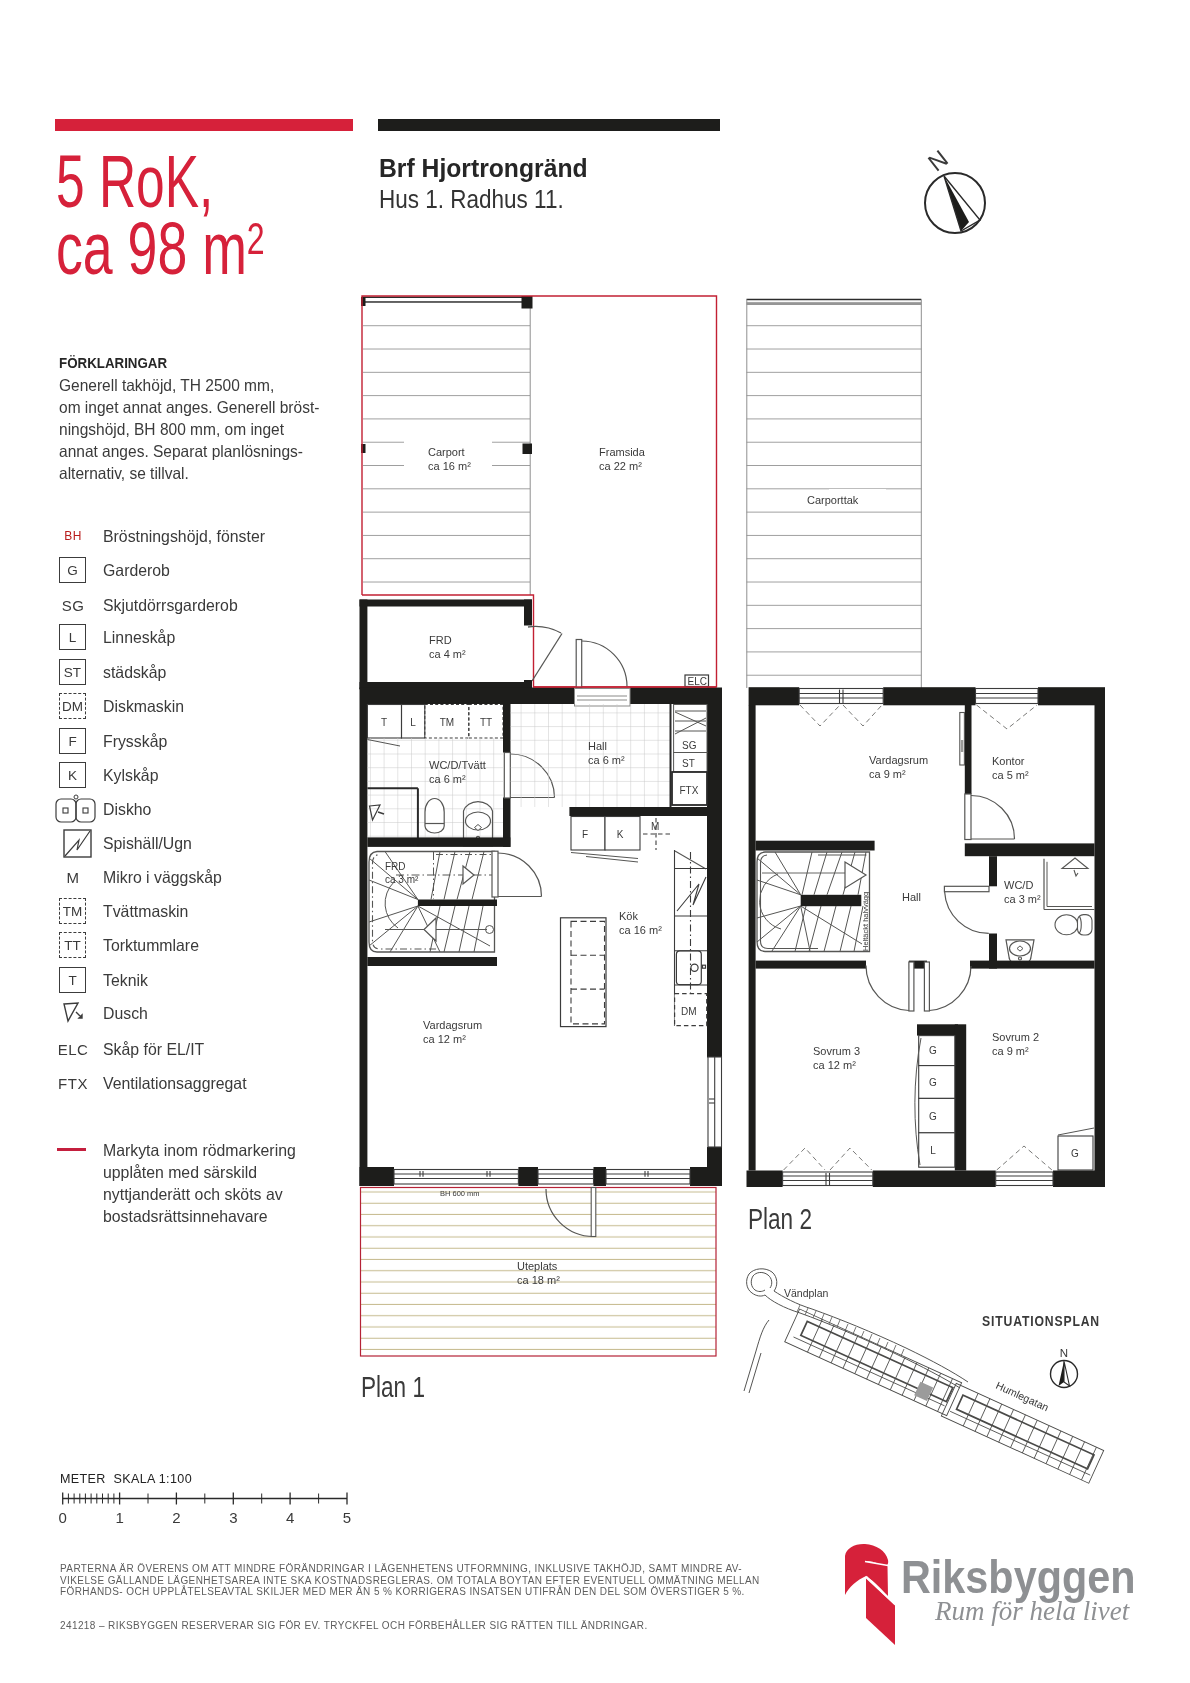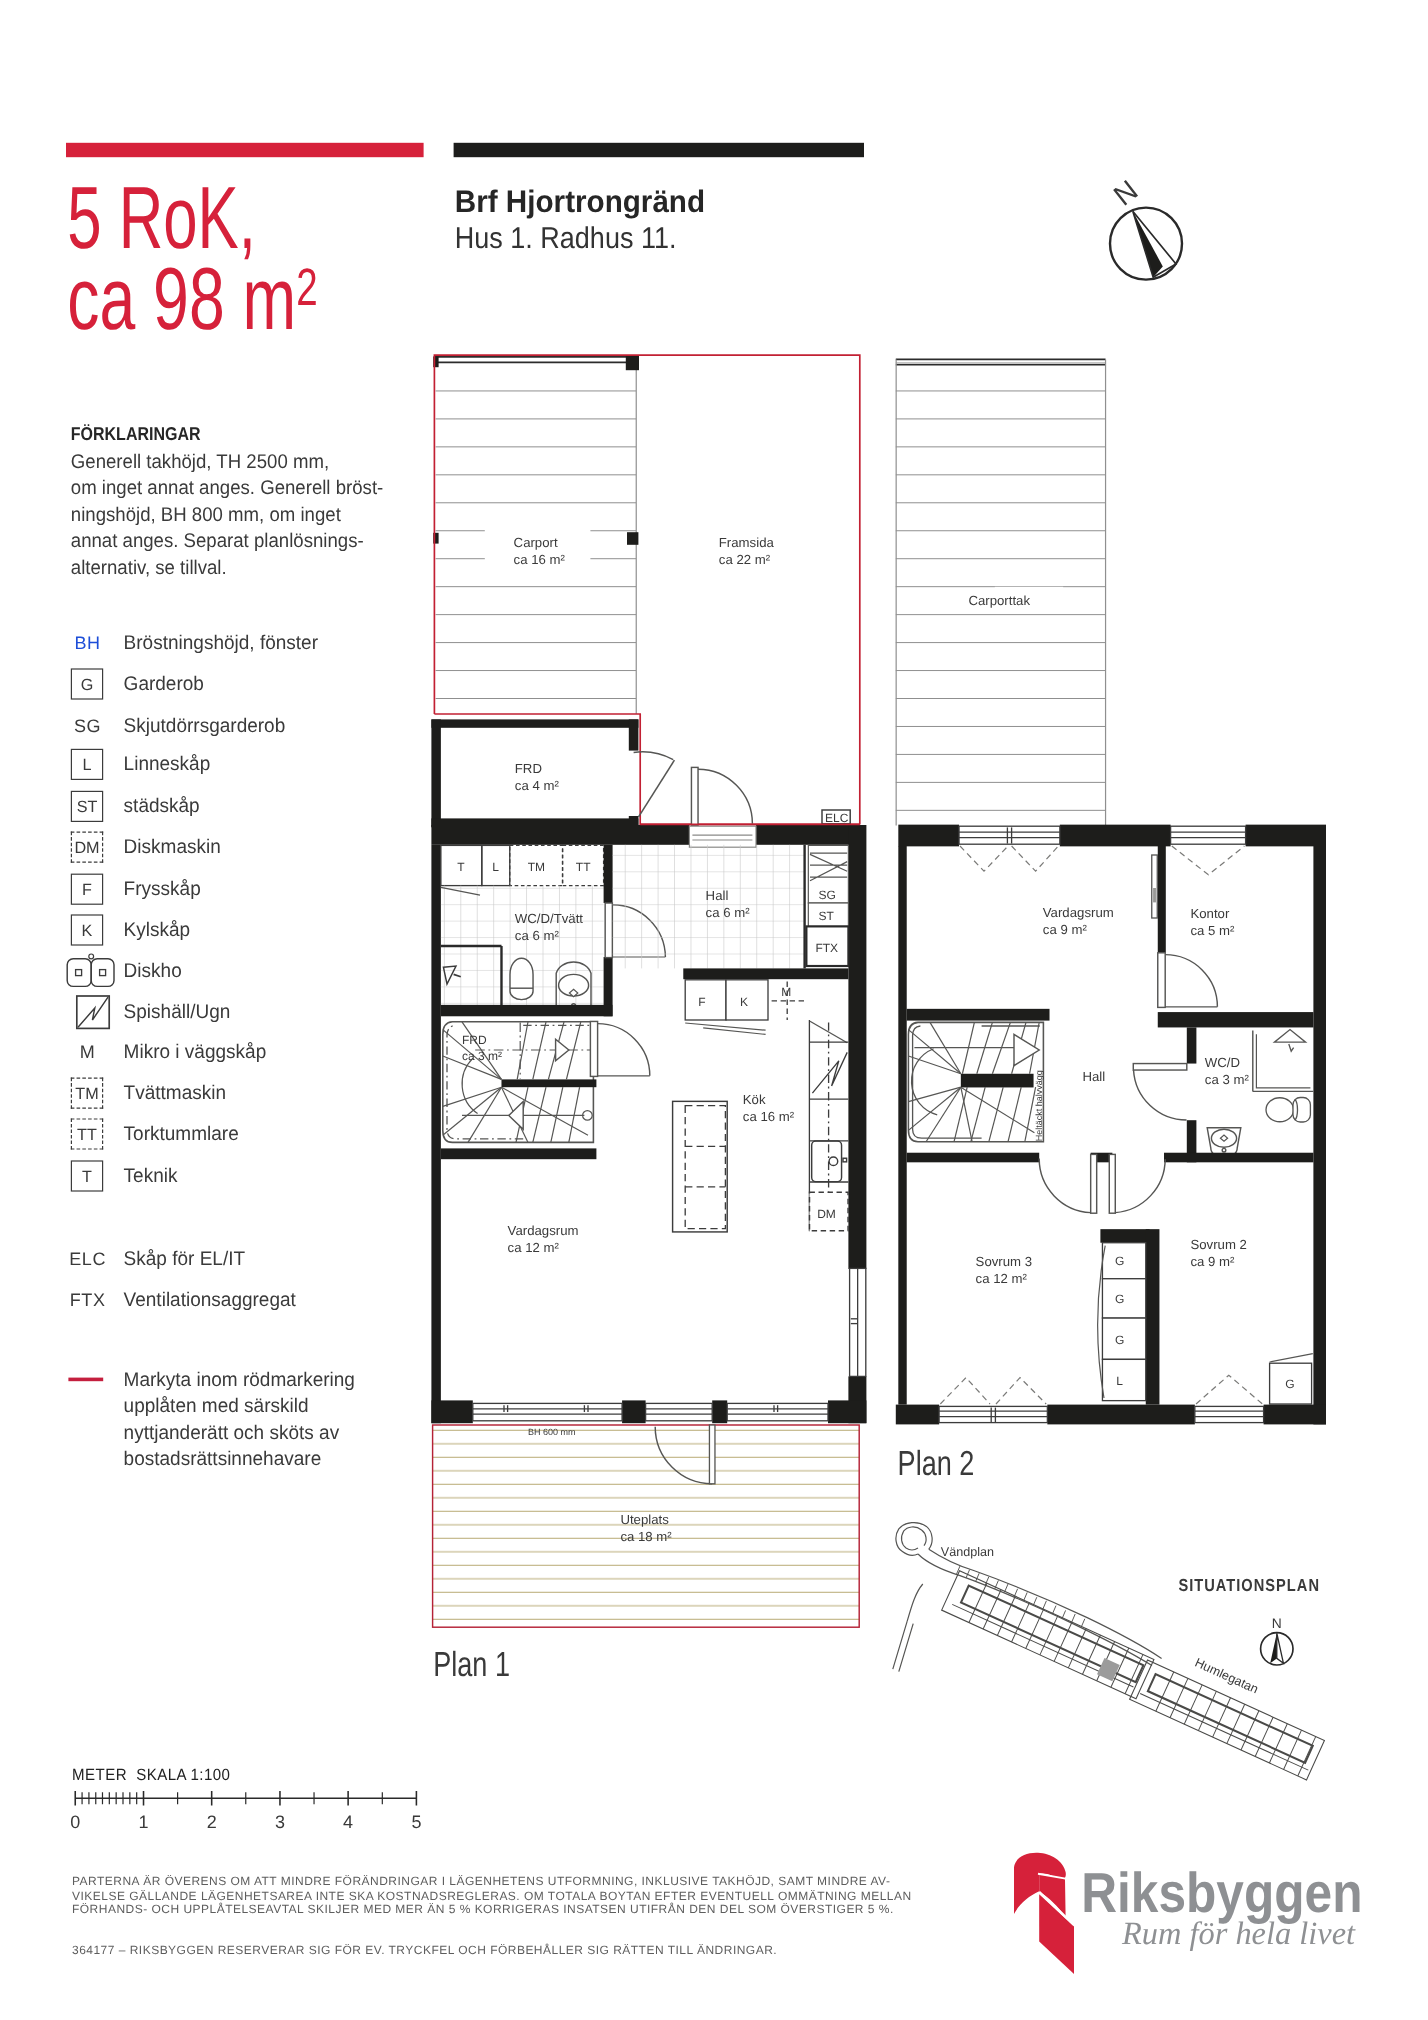--- a/index.html
+++ b/index.html
@@ -19,21 +19,21 @@
 <svg class="a" style="left:905px;top:140px" width="110" height="110" viewBox="905 140 110 110">
 <circle cx="955" cy="203" r="30" fill="none" stroke="#2a2a2a" stroke-width="2"></circle>
 <polygon points="944,176 961,231 969,222" fill="#1d1d1b"></polygon>
 <polygon points="944,176 980,220 961,231" fill="none" stroke="#2a2a2a" stroke-width="1.4"></polygon>
 <text x="932" y="174" font-size="24" fill="#1d1d1b" transform="rotate(-38 932 167)">N</text>
 </svg>
 <div class="a cond" style="left:59px;top:354px;font-size:15.5px;font-weight:bold;color:#262626;transform:scaleX(0.86)">FÖRKLARINGAR</div>
 <div class="a cond" style="left:59px;top:374px;font-size:16.5px;line-height:22px;color:#3a3a3a;transform:scaleX(0.94);white-space:nowrap">Generell takhöjd, TH 2500 mm,<br>om inget annat anges. Generell bröst-<br>ningshöjd, BH 800 mm, om inget<br>annat anges. Separat planlösnings-<br>alternativ, se tillval.</div>
 
 <div class="a" style="left:50px;top:519px;width:300px;height:34px">
-<div style="position:absolute;left:0;top:0;width:46px;height:34px;display:flex;align-items:center;justify-content:center;font-size:15px;color:#1d4ed8;letter-spacing:0.5px">BH</div>
+<div style="position:absolute;left:0;top:0;width:46px;height:34px;display:flex;align-items:center;justify-content:center;font-size:12px;color:#b91c1c;letter-spacing:0.5px">BH</div>
 <div style="position:absolute;left:53px;top:8px;font-size:16.5px;color:#3a3a3a;transform:scaleX(0.96);transform-origin:0 0;white-space:nowrap">Bröstningshöjd, fönster</div>
 </div>
 
 <div class="a" style="left:50px;top:553px;width:300px;height:34px">
 <div style="position:absolute;left:9px;top:4px;width:25px;height:24px;border:1.6px solid #3c3c3c;display:flex;align-items:center;justify-content:center;font-size:13.5px;color:#3a3a3a">G</div>
 <div style="position:absolute;left:53px;top:8px;font-size:16.5px;color:#3a3a3a;transform:scaleX(0.96);transform-origin:0 0;white-space:nowrap">Garderob</div>
 </div>
 
 <div class="a" style="left:50px;top:588px;width:300px;height:34px">
 <div style="position:absolute;left:0;top:0;width:46px;height:34px;display:flex;align-items:center;justify-content:center;font-size:15px;color:#3a3a3a;letter-spacing:0.5px">SG</div>
@@ -97,20 +97,27 @@
 <div class="a" style="left:50px;top:928px;width:300px;height:34px">
 <div style="position:absolute;left:9px;top:4px;width:25px;height:24px;border:1.6px dashed #3c3c3c;display:flex;align-items:center;justify-content:center;font-size:13.5px;color:#3a3a3a">TT</div>
 <div style="position:absolute;left:53px;top:8px;font-size:16.5px;color:#3a3a3a;transform:scaleX(0.96);transform-origin:0 0;white-space:nowrap">Torktummlare</div>
 </div>
 
 <div class="a" style="left:50px;top:963px;width:300px;height:34px">
 <div style="position:absolute;left:9px;top:4px;width:25px;height:24px;border:1.6px solid #3c3c3c;display:flex;align-items:center;justify-content:center;font-size:13.5px;color:#3a3a3a">T</div>
 <div style="position:absolute;left:53px;top:8px;font-size:16.5px;color:#3a3a3a;transform:scaleX(0.96);transform-origin:0 0;white-space:nowrap">Teknik</div>
 </div>
 
+<div class="a" style="left:50px;top:996px;width:300px;height:34px">
+<svg style="position:absolute;left:13px;top:6px" width="30" height="24" viewBox="0 0 30 24">
+<polygon points="1,2 15,1 5,19" fill="none" stroke="#3c3c3c" stroke-width="1.4"></polygon>
+<path d="M13,10 l6,6 M16,16 l3,0 l0,-3 z" stroke="#3c3c3c" stroke-width="1.4" fill="#3c3c3c"></path>
+</svg>
+<div style="position:absolute;left:53px;top:8px;font-size:16.5px;color:#3a3a3a;transform:scaleX(0.96);transform-origin:0 0;white-space:nowrap">Dusch</div>
+</div>
 
 <div class="a" style="left:50px;top:1032px;width:300px;height:34px">
 <div style="position:absolute;left:0;top:0;width:46px;height:34px;display:flex;align-items:center;justify-content:center;font-size:15px;color:#3a3a3a;letter-spacing:0.5px">ELC</div>
 <div style="position:absolute;left:53px;top:8px;font-size:16.5px;color:#3a3a3a;transform:scaleX(0.96);transform-origin:0 0;white-space:nowrap">Skåp för EL/IT</div>
 </div>
 
 <div class="a" style="left:50px;top:1066px;width:300px;height:34px">
 <div style="position:absolute;left:0;top:0;width:46px;height:34px;display:flex;align-items:center;justify-content:center;font-size:15px;color:#3a3a3a;letter-spacing:0.5px">FTX</div>
 <div style="position:absolute;left:53px;top:8px;font-size:16.5px;color:#3a3a3a;transform:scaleX(0.96);transform-origin:0 0;white-space:nowrap">Ventilationsaggregat</div>
 </div>
@@ -768,21 +775,21 @@
       <line x1="206.7" y1="5.5" x2="206.7" y2="15.5" stroke="#2a2a2a" stroke-width="1"></line>
       <line x1="263.6" y1="5.5" x2="263.6" y2="15.5" stroke="#2a2a2a" stroke-width="1"></line>
       <text x="7.7" y="35" font-size="15" fill="#222" text-anchor="middle">0</text>
       <text x="64.6" y="35" font-size="15" fill="#222" text-anchor="middle">1</text>
       <text x="121.4" y="35" font-size="15" fill="#222" text-anchor="middle">2</text>
       <text x="178.3" y="35" font-size="15" fill="#222" text-anchor="middle">3</text>
       <text x="235.1" y="35" font-size="15" fill="#222" text-anchor="middle">4</text>
       <text x="292.0" y="35" font-size="15" fill="#222" text-anchor="middle">5</text>
     </svg>
 <div class="a" style="left:60px;top:1563px;font-size:10px;line-height:11.6px;letter-spacing:0.4px;color:#5d5d5d">PARTERNA ÄR ÖVERENS OM ATT MINDRE FÖRÄNDRINGAR I LÄGENHETENS UTFORMNING, INKLUSIVE TAKHÖJD, SAMT MINDRE AV-<br>VIKELSE GÄLLANDE LÄGENHETSAREA INTE SKA KOSTNADSREGLERAS. OM TOTALA BOYTAN EFTER EVENTUELL OMMÄTNING MELLAN<br>FÖRHANDS- OCH UPPLÅTELSEAVTAL SKILJER MED MER ÄN 5 % KORRIGERAS INSATSEN UTIFRÅN DEN DEL SOM ÖVERSTIGER 5 %.</div>
-<div class="a" style="left:60px;top:1620px;font-size:10px;letter-spacing:0.4px;color:#5d5d5d">364177 – RIKSBYGGEN RESERVERAR SIG FÖR EV. TRYCKFEL OCH FÖRBEHÅLLER SIG RÄTTEN TILL ÄNDRINGAR.</div>
+<div class="a" style="left:60px;top:1620px;font-size:10px;letter-spacing:0.4px;color:#5d5d5d">241218 – RIKSBYGGEN RESERVERAR SIG FÖR EV. TRYCKFEL OCH FÖRBEHÅLLER SIG RÄTTEN TILL ÄNDRINGAR.</div>
 <svg class="a" style="left:838px;top:1540px" width="70" height="115" viewBox="0 0 70 115">
 <path d="M7,16 C8,8 17,3.5 27,4 C38,4.5 48,11 50,20 C50.5,22.5 50,24 49,25.5 L46,28.5 C40,22.5 34,20.5 28,21.5 L28,36 C19,40 11,47 7,55 Z" fill="#d6213a"></path>
 <path d="M49.5,26 L50,57 C43,48.5 36,41 29.5,37.5 L28,36.5 L28,22 C36,22 43,24 49.5,26 Z" fill="#d6213a"></path>
 <path d="M28,38.5 L57,65.5 L57,105 L28,78 Z" fill="#d6213a"></path>
 <path d="M27,21.5 L50,25.5" stroke="#fff" stroke-width="1.6" fill="none"></path>
 <path d="M28,36.5 L57,64" stroke="#fff" stroke-width="2" fill="none"></path>
 </svg>
 <div class="a cond" style="left:901px;top:1549px;font-size:47px;font-weight:bold;color:#8e9093;transform:scaleX(0.88);white-space:nowrap">Riksbyggen</div>
 <div class="a cond" style="left:935px;top:1596px;font-size:27px;font-style:italic;color:#8e9093;font-family:'Liberation Serif',serif;transform:scaleX(1.0);white-space:nowrap">Rum för hela livet</div>
 </div>

